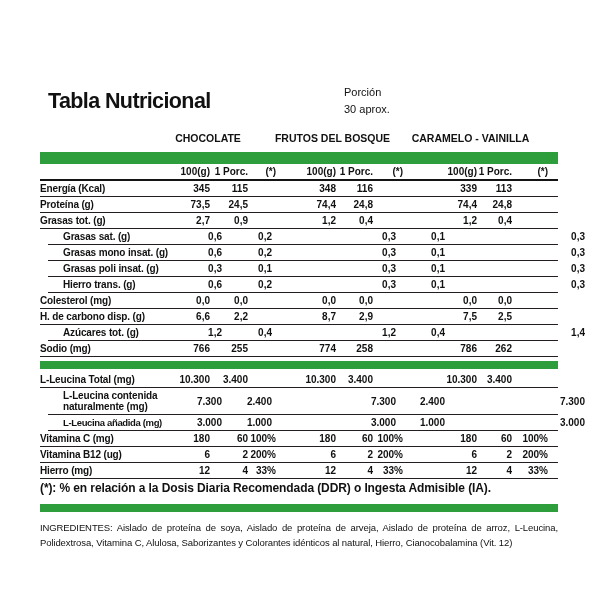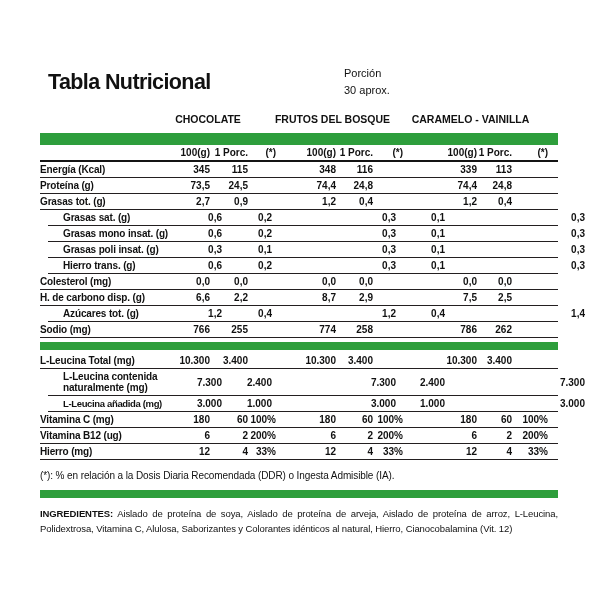--- a/index.html
+++ b/index.html
@@ -1,20 +1,20 @@
 <!DOCTYPE html>
 <html><head>
 <meta charset="utf-8">
 <style>
   :root{ --line:#231f20; --ink:#111111; }
   *{ box-sizing:border-box; margin:0; padding:0; }
   html,body{ background:#ffffff; }
   body{ font-family:"Liberation Sans","DejaVu Sans",sans-serif; color:var(--ink); }
   .page{ position:relative; width:600px; height:600px; background:#fff; overflow:hidden;
-         padding:64px 42px 0 40px; }
+         padding:83px 42px 0 40px; }
 
   
   .page-header{ display:flex; justify-content:space-between; align-items:flex-start; }
   .page-title{ font-size:21.5px; font-weight:700; letter-spacing:-0.6px; margin:6px 0 0 8px; }
   .serving{ width:214px; font-size:11px; font-weight:400; margin-top:1px; }
   .serving-row{ display:flex; justify-content:space-between; line-height:1.5; }
 
   
   .grid-row{ display:grid;
     grid-template-columns:128px 42px 38px 28px 16px 44px 37px 30px 26px 48px 35px 46px;
@@ -35,24 +35,24 @@
   .flavor-row{ margin-top:14px; min-height:14px;text-align:right; }
   .flavor{ justify-self:center; white-space:nowrap; font-size:10.5px; font-weight:700; }
   .subhead-row{ border-bottom:2px solid #141414; min-height:17px; }
 
   
   .bar{ height:12px; background:#2e9e3c; margin-top:7px; }
   .bar.thin{ height:8px; margin:3px 0; }
   .bar.thin.mid{ margin-top:4px; }
   .bar.thin.low{ margin-top:9px; }
 
-  .footnote{ font-size:10px; font-weight:400; margin-top:10px; letter-spacing:-0.1px; }
+  .footnote{ font-size:12px; font-weight:700; margin-top:2px; letter-spacing:-0.1px; }
   .ingredients{ font-size:9.5px; font-weight:400; margin-top:9px; line-height:1.5;
                 letter-spacing:-0.1px; text-align:justify; }
-  .ingredients b{ font-weight:700; }
+  .ingredients b{ font-weight:400; }
 </style>
 </head>
 <body>
 
 <div class="page">
 
   <div class="page-header">
     <h1 class="page-title">Tabla Nutricional</h1>
     <div class="serving">
       <div class="serving-row">

